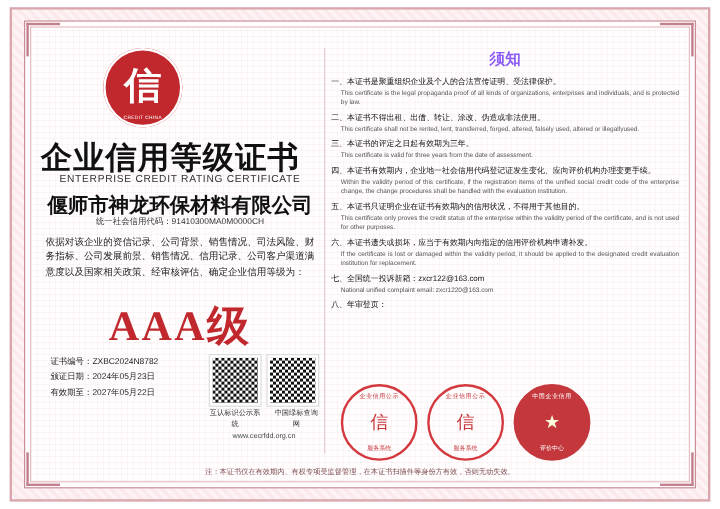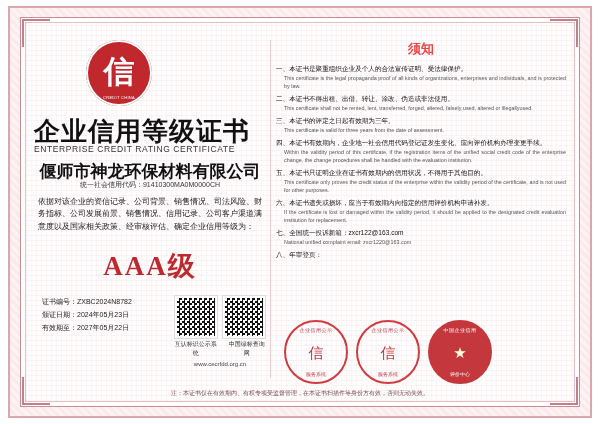--- a/index.html
+++ b/index.html
@@ -107,21 +107,21 @@
     font-family: "Liberation Serif", serif;
     font-weight: bold;
     font-size: 26px;
     color: #111;
     letter-spacing: 1px;
   }
   .title-en {
     position: absolute;
     top: 110px;
     left: 0; right: 0;
-    text-align: left;
+    text-align: center;
     font-size: 8.5px;
     color: #333;
     letter-spacing: 0.6px;
   }
   .company-name {
     position: absolute;
     top: 126px;
     left: 0; right: 0;
     text-align: center;
     font-family: "Liberation Serif", serif;
@@ -147,21 +147,21 @@
     color: #222;
     text-align: justify;
   }
   .grade {
     position: absolute;
     top: 214px;
     left: 0; right: 0;
     text-align: center;
     font-family: "Liberation Serif", serif;
     font-weight: bold;
-    font-size: 27px;
+    font-size: 35px;
     color: #c0282d;
     letter-spacing: 2px;
   }
   .meta {
     position: absolute;
     top: 262px;
     left: 8px;
     width: 128px;
     font-size: 7px;
     line-height: 1.85;
@@ -207,21 +207,21 @@
     left: 276px;
     top: 40px;
     width: 290px;
     height: 300px;
   }
   .notice-title {
     text-align: center;
     font-family: Liberation Serif, serif;
     font-weight: bold;
     font-size: 13px;
-    color: #ef4444;
+    color: #8b5cf6;
     margin-bottom: 6px;
   }
   .notice-item {
     margin-bottom: 4px;
   }
   .notice-cn {
     font-size: 6.6px;
     line-height: 1.5;
     color: #111;
     text-align: justify;

